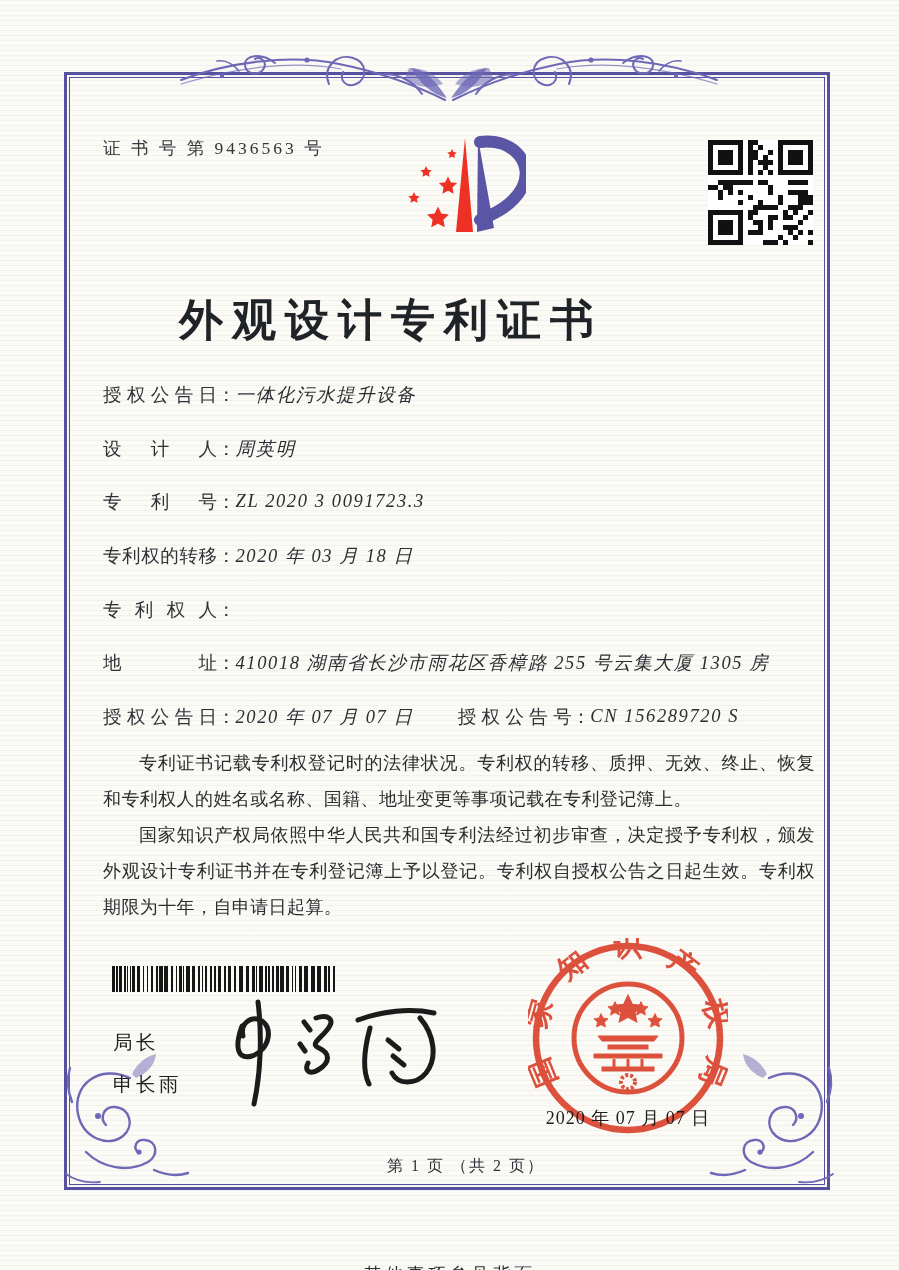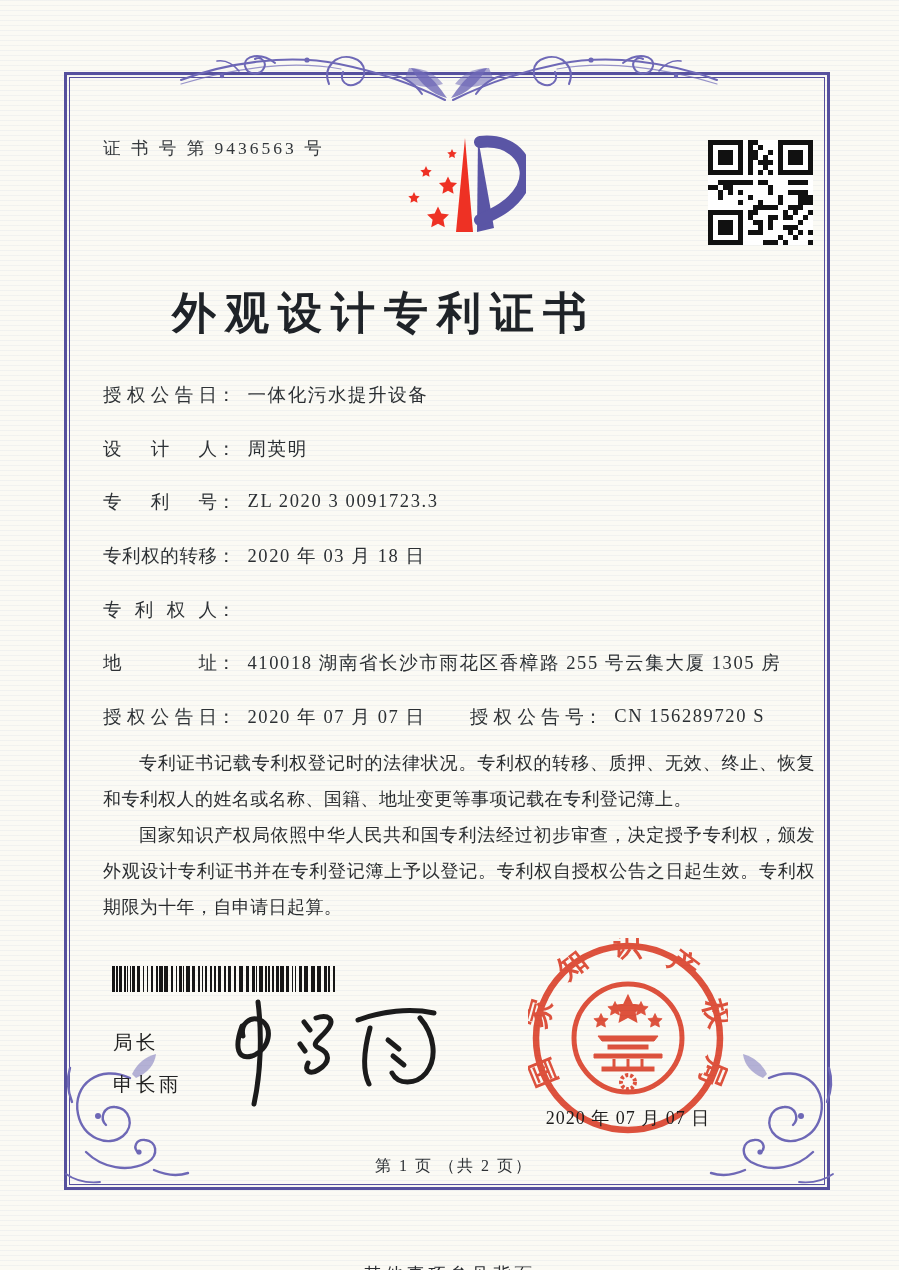--- a/index.html
+++ b/index.html
@@ -22,40 +22,40 @@
   }
   svg.ornament{position:absolute;color:var(--ornament,#6e68b6);}
   .top-ornament{left:179px;top:38px;}
   .corner-bl{left:42px;top:1046px;}
   .corner-br{left:707px;top:1046px;transform:scaleX(-1);}
   .cert-no{position:absolute;left:103px;top:136px;font-size:17.5px;letter-spacing:3px;color:#33373b;white-space:nowrap;}
   .logo{position:absolute;left:386px;top:126px;}
   .logo-red{color:var(--logo-red,#ee3124);}
   .logo-blue{color:var(--logo-blue,#5a55a5);}
   .qr{position:absolute;left:708px;top:140px;background:#fff;}
-  .title{position:absolute;left:0;top:276px;width:752px;margin:8px;text-align:center;
+  .title{position:absolute;left:0;top:276px;width:752px;margin:15px;text-align:center;
     font-size:44px;font-weight:700;letter-spacing:9px;color:#1f2328;}
   .fields{position:absolute;left:103px;top:368px;width:724px;}
   .frow{display:flex;align-items:center;height:53.6px;font-size:18.5px;color:#2e3236;white-space:nowrap;}
   .flabel{display:inline-block;width:114px;text-align:justify;text-align-last:justify;}
   .colon{display:inline-block;}
-  .fvalue{margin-left:12px;letter-spacing:1.6px;color:#2b2f33;}
+  .fvalue{margin-left:0;letter-spacing:1.6px;color:#2b2f33;font-style:italic;}
   .pair2{margin-left:44px;display:flex;align-items:center;justify-content:flex-end;}
   .paras{position:absolute;left:103px;top:745px;width:712px;font-size:18px;line-height:36px;
     color:#2a2d30;letter-spacing:0.4px;text-align:justify;}
   .paras p{margin:0;text-indent:2em;}
   .barcode{position:absolute;left:112px;top:966px;}
   .officer{position:absolute;left:113px;top:1022px;font-size:19.5px;line-height:42px;letter-spacing:3.5px;color:#222;}
   .signature{position:absolute;left:212px;top:992px;}
   .seal{position:absolute;left:528px;top:938px;z-index:4;color:var(--seal-red,#e0442e);
     mix-blend-mode:multiply;opacity:.92;}
   .seal text{font-family:"Liberation Serif","DejaVu Serif",serif;}
   .seal-date{position:absolute;left:513px;top:1106px;width:230px;z-index:5;text-align:center;
     font-size:18px;letter-spacing:1px;color:#1d1d1d;white-space:nowrap;}
-  .page-info{position:absolute;left:24px;top:1156px;width:860px;text-align:center;
+  .page-info{position:absolute;left:36px;top:1156px;width:860px;text-align:center;
     font-size:16px;letter-spacing:2px;color:#2e3236;}
   .back-note{position:absolute;left:20px;top:1218px;width:860px;text-align:center;
     font-size:17.5px;letter-spacing:4px;color:#2a2d30;margin-top:44px;}
 </style>
 </head>
 <body>
 
 <div class="page">
 
   <div class="frame"></div>

